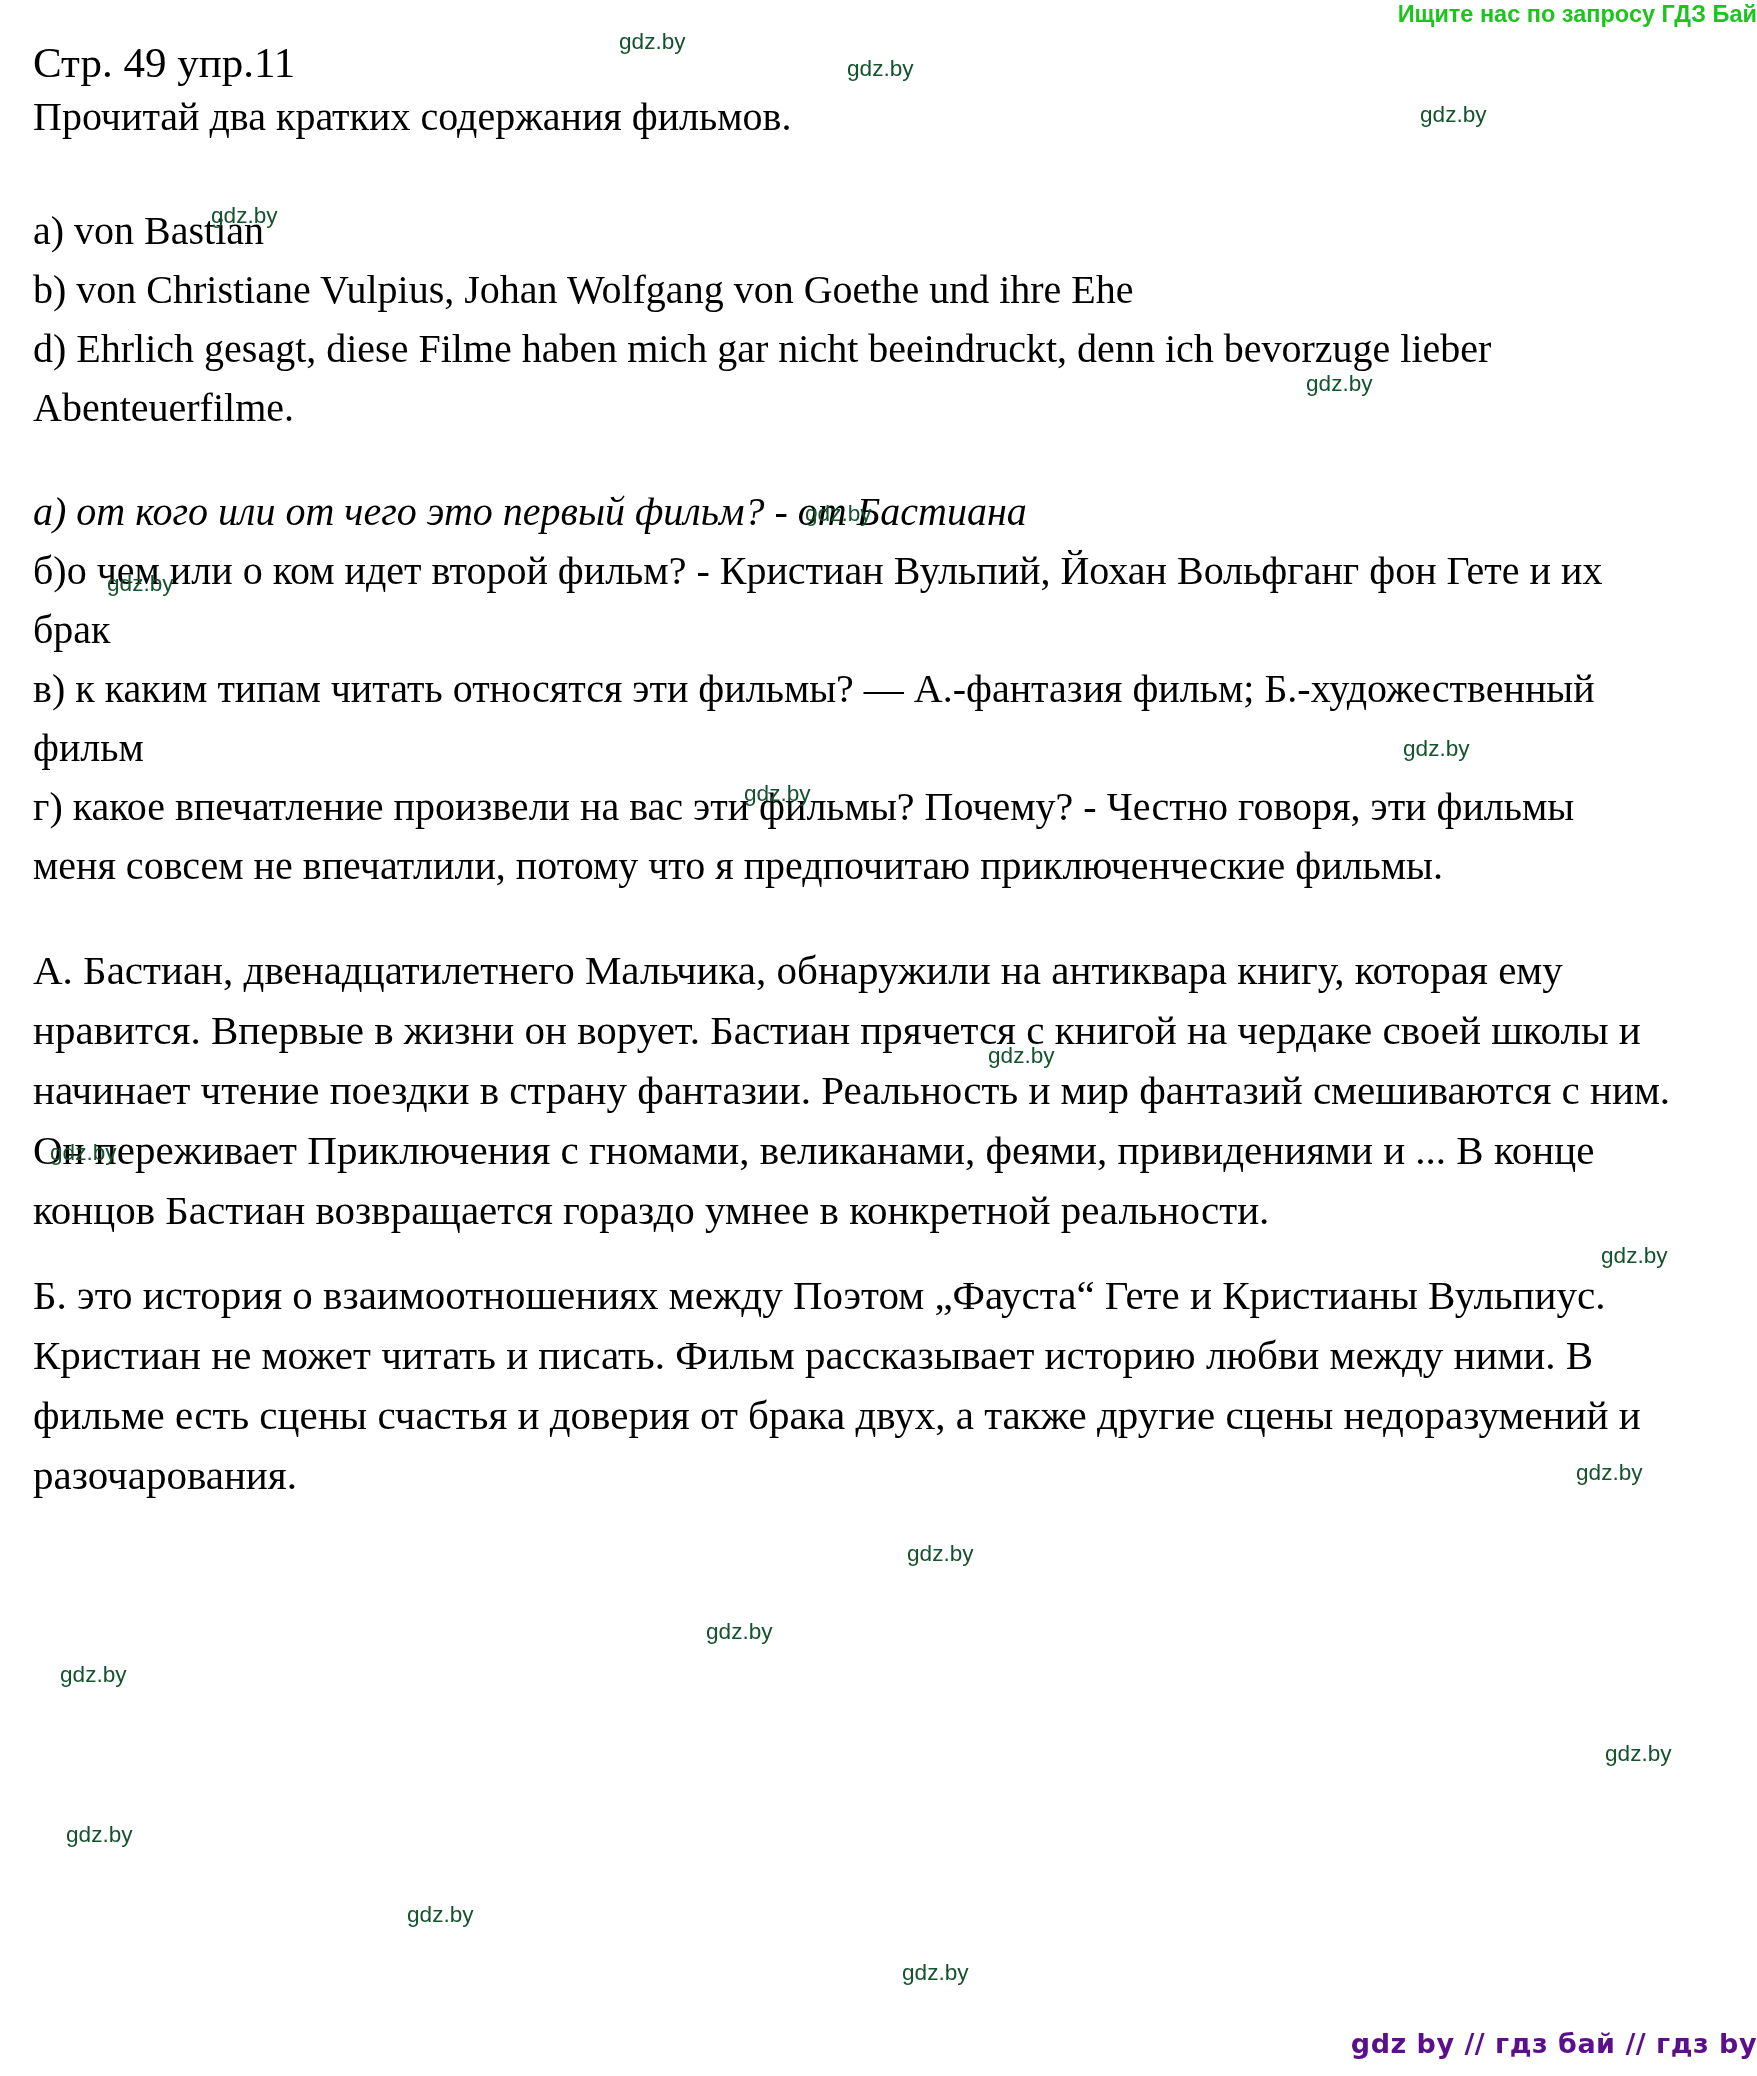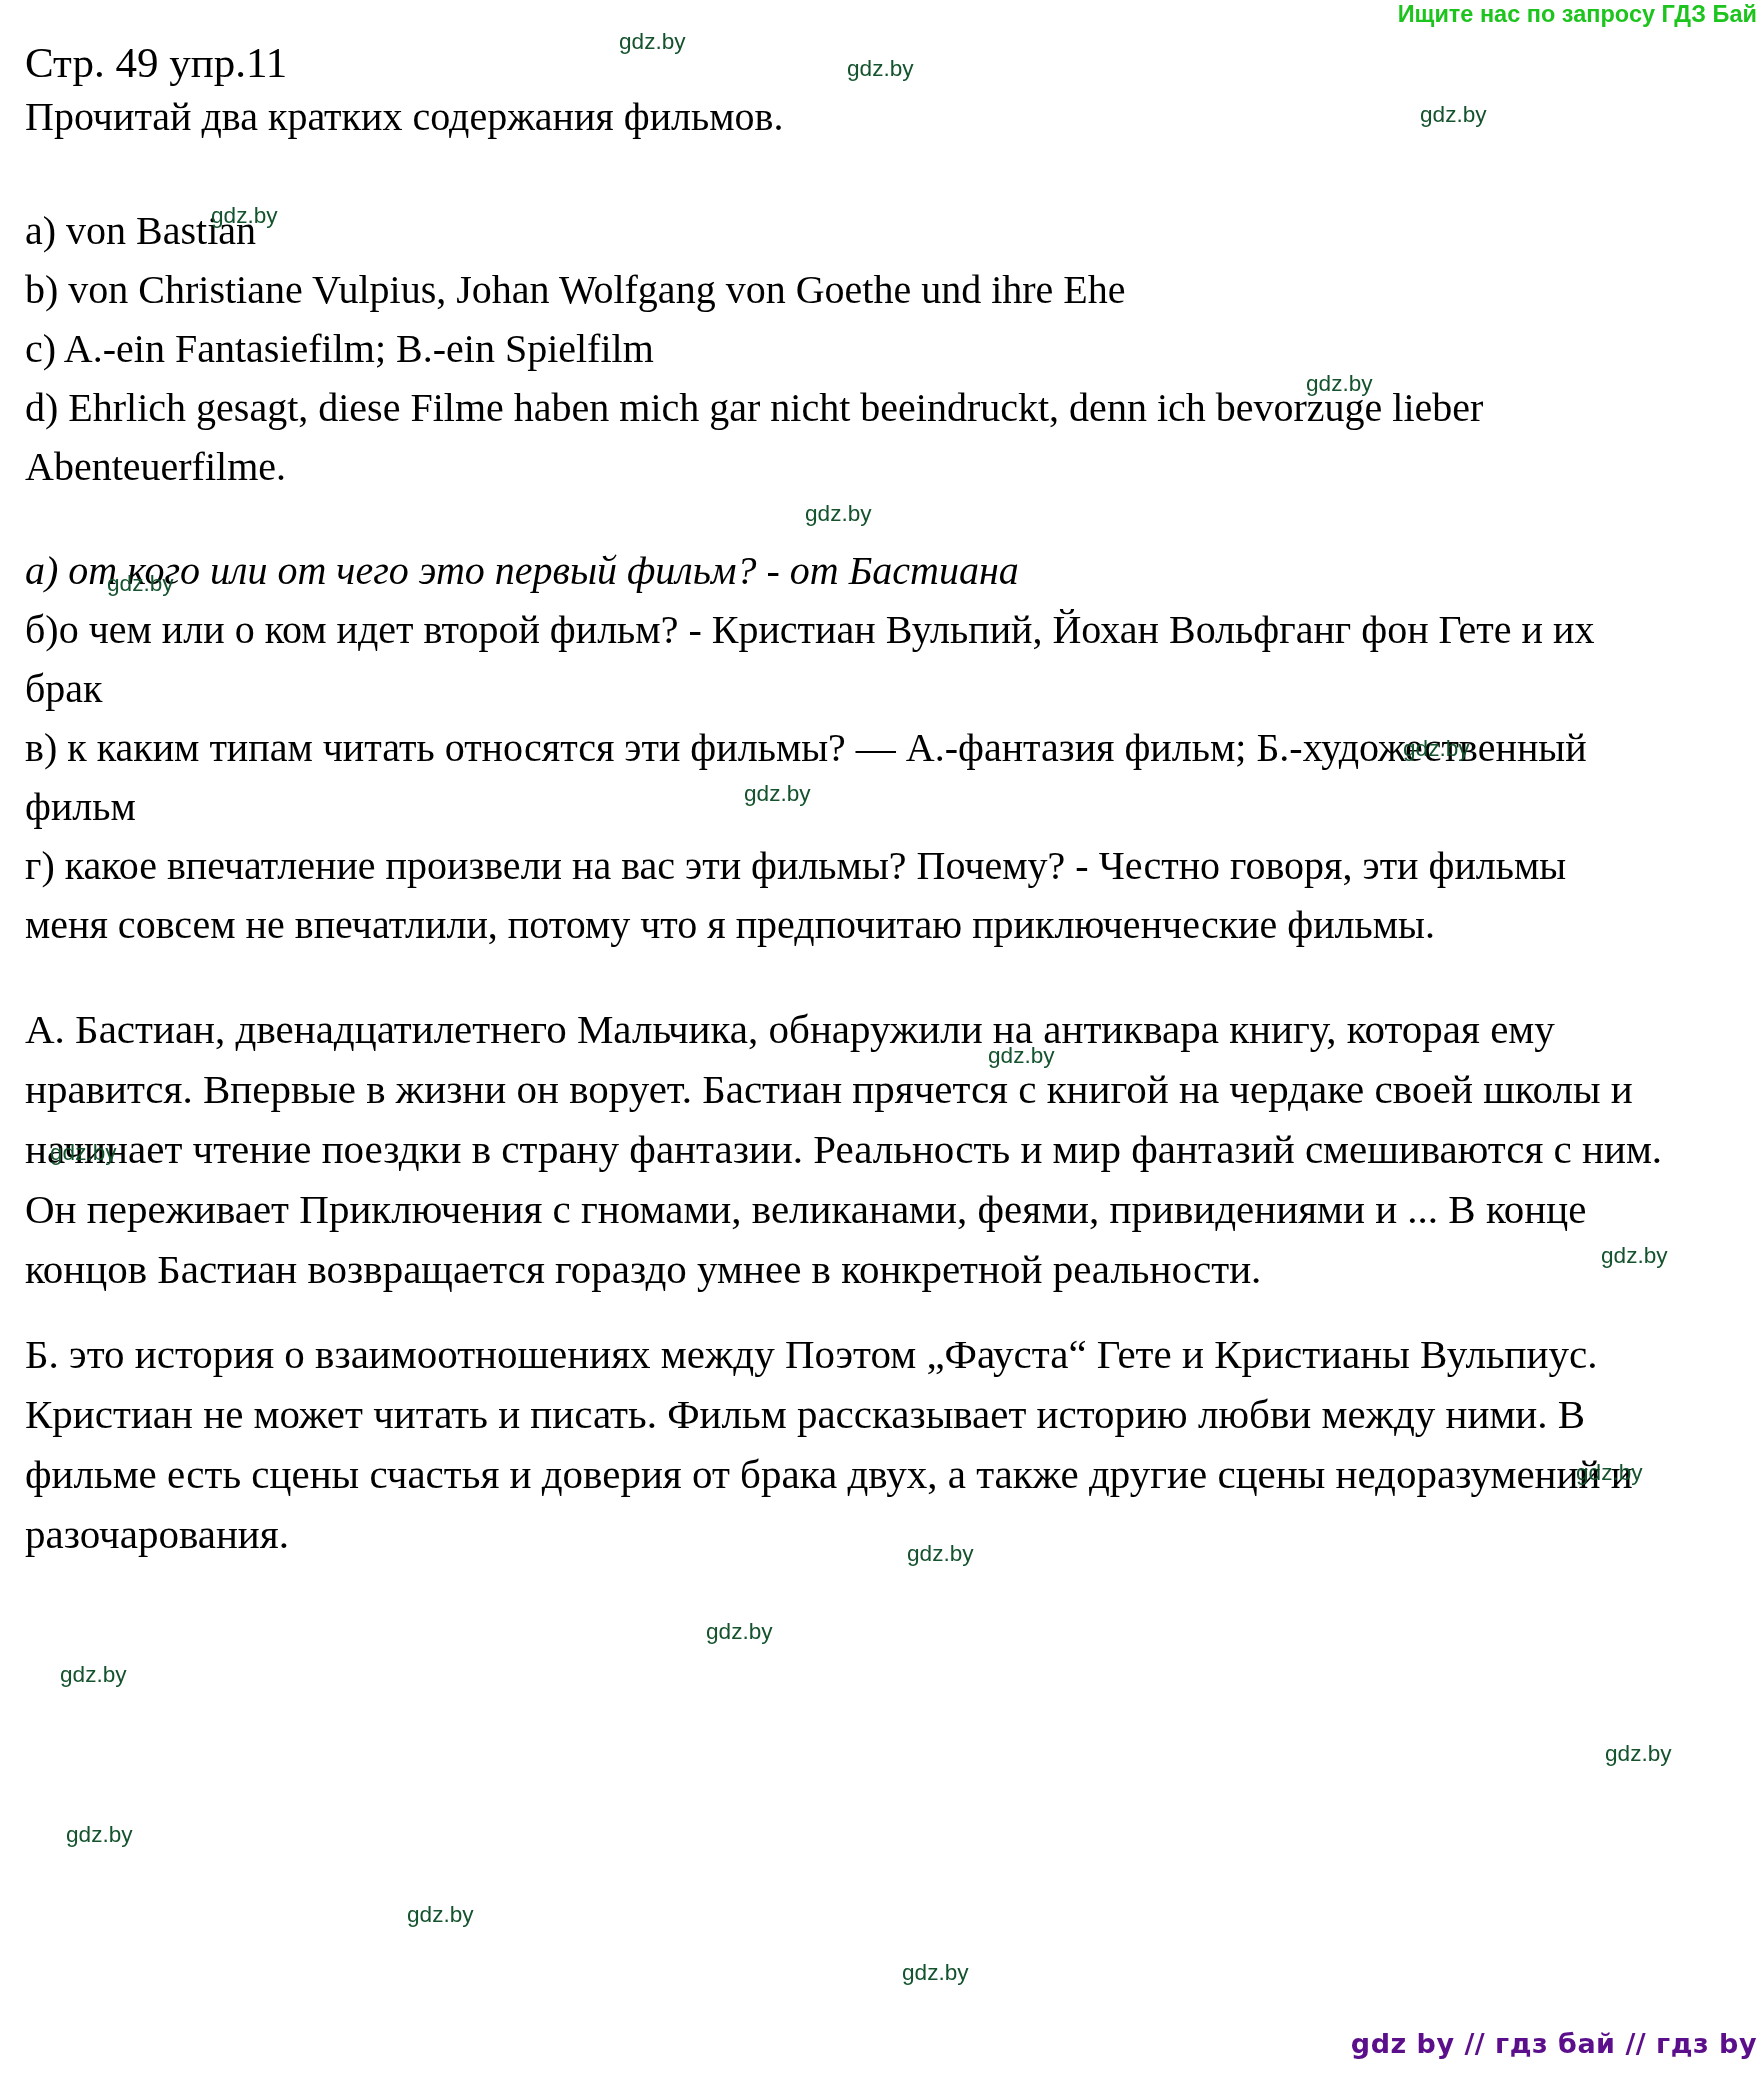--- a/index.html
+++ b/index.html
@@ -29,21 +29,21 @@
     font-weight: bold;
     font-size: 23.5px;
     line-height: 28px;
     letter-spacing: 0px;
     white-space: nowrap;
   }
 
   
   .content {
     position: absolute;
-    left: 25px;
+    left: 33px;
     top: 36px;
     width: 1686px;
   }
 
   .title {
     font-size: 43px;
     line-height: 53px;
     font-family: "Liberation Serif", "DejaVu Serif", serif;
     margin: 0 0 0 0;
     white-space: nowrap;
@@ -122,21 +122,20 @@
     <div class="title">Стр. 49 упр.11</div>
 
     <div class="subtitle">Прочитай два кратких содержания фильмов.</div>
 
     <div class="spacer-lg"></div>
 
     <div class="ger-line">a) von Bastian</div>
 
     <div class="ger-line">b) von Christiane Vulpius, Johan Wolfgang von Goethe und ihre Ehe</div>
 
-    <div class="ger-line">c) A.-ein Fantasiefilm; B.-ein Spielfilm</div>
 
     <div class="ger-line wrapline">d) Ehrlich gesagt, diese Filme haben mich gar nicht beeindruckt, denn ich bevorzuge lieber Abenteuerfilme.</div>
 
     <div class="spacer-md"></div>
 
     <div class="ru-line nowrapline">а) от кого или от чего это первый фильм? - от Бастиана</div>
 
     <div class="ru-line w1">б)о чем или о ком идет второй фильм? - Кристиан Вульпий, Йохан Вольфганг фон Гете и их брак</div>
 
     <div class="ru-line w1">в) к каким типам читать относятся эти фильмы? — А.-фантазия фильм; Б.-художественный фильм</div>

